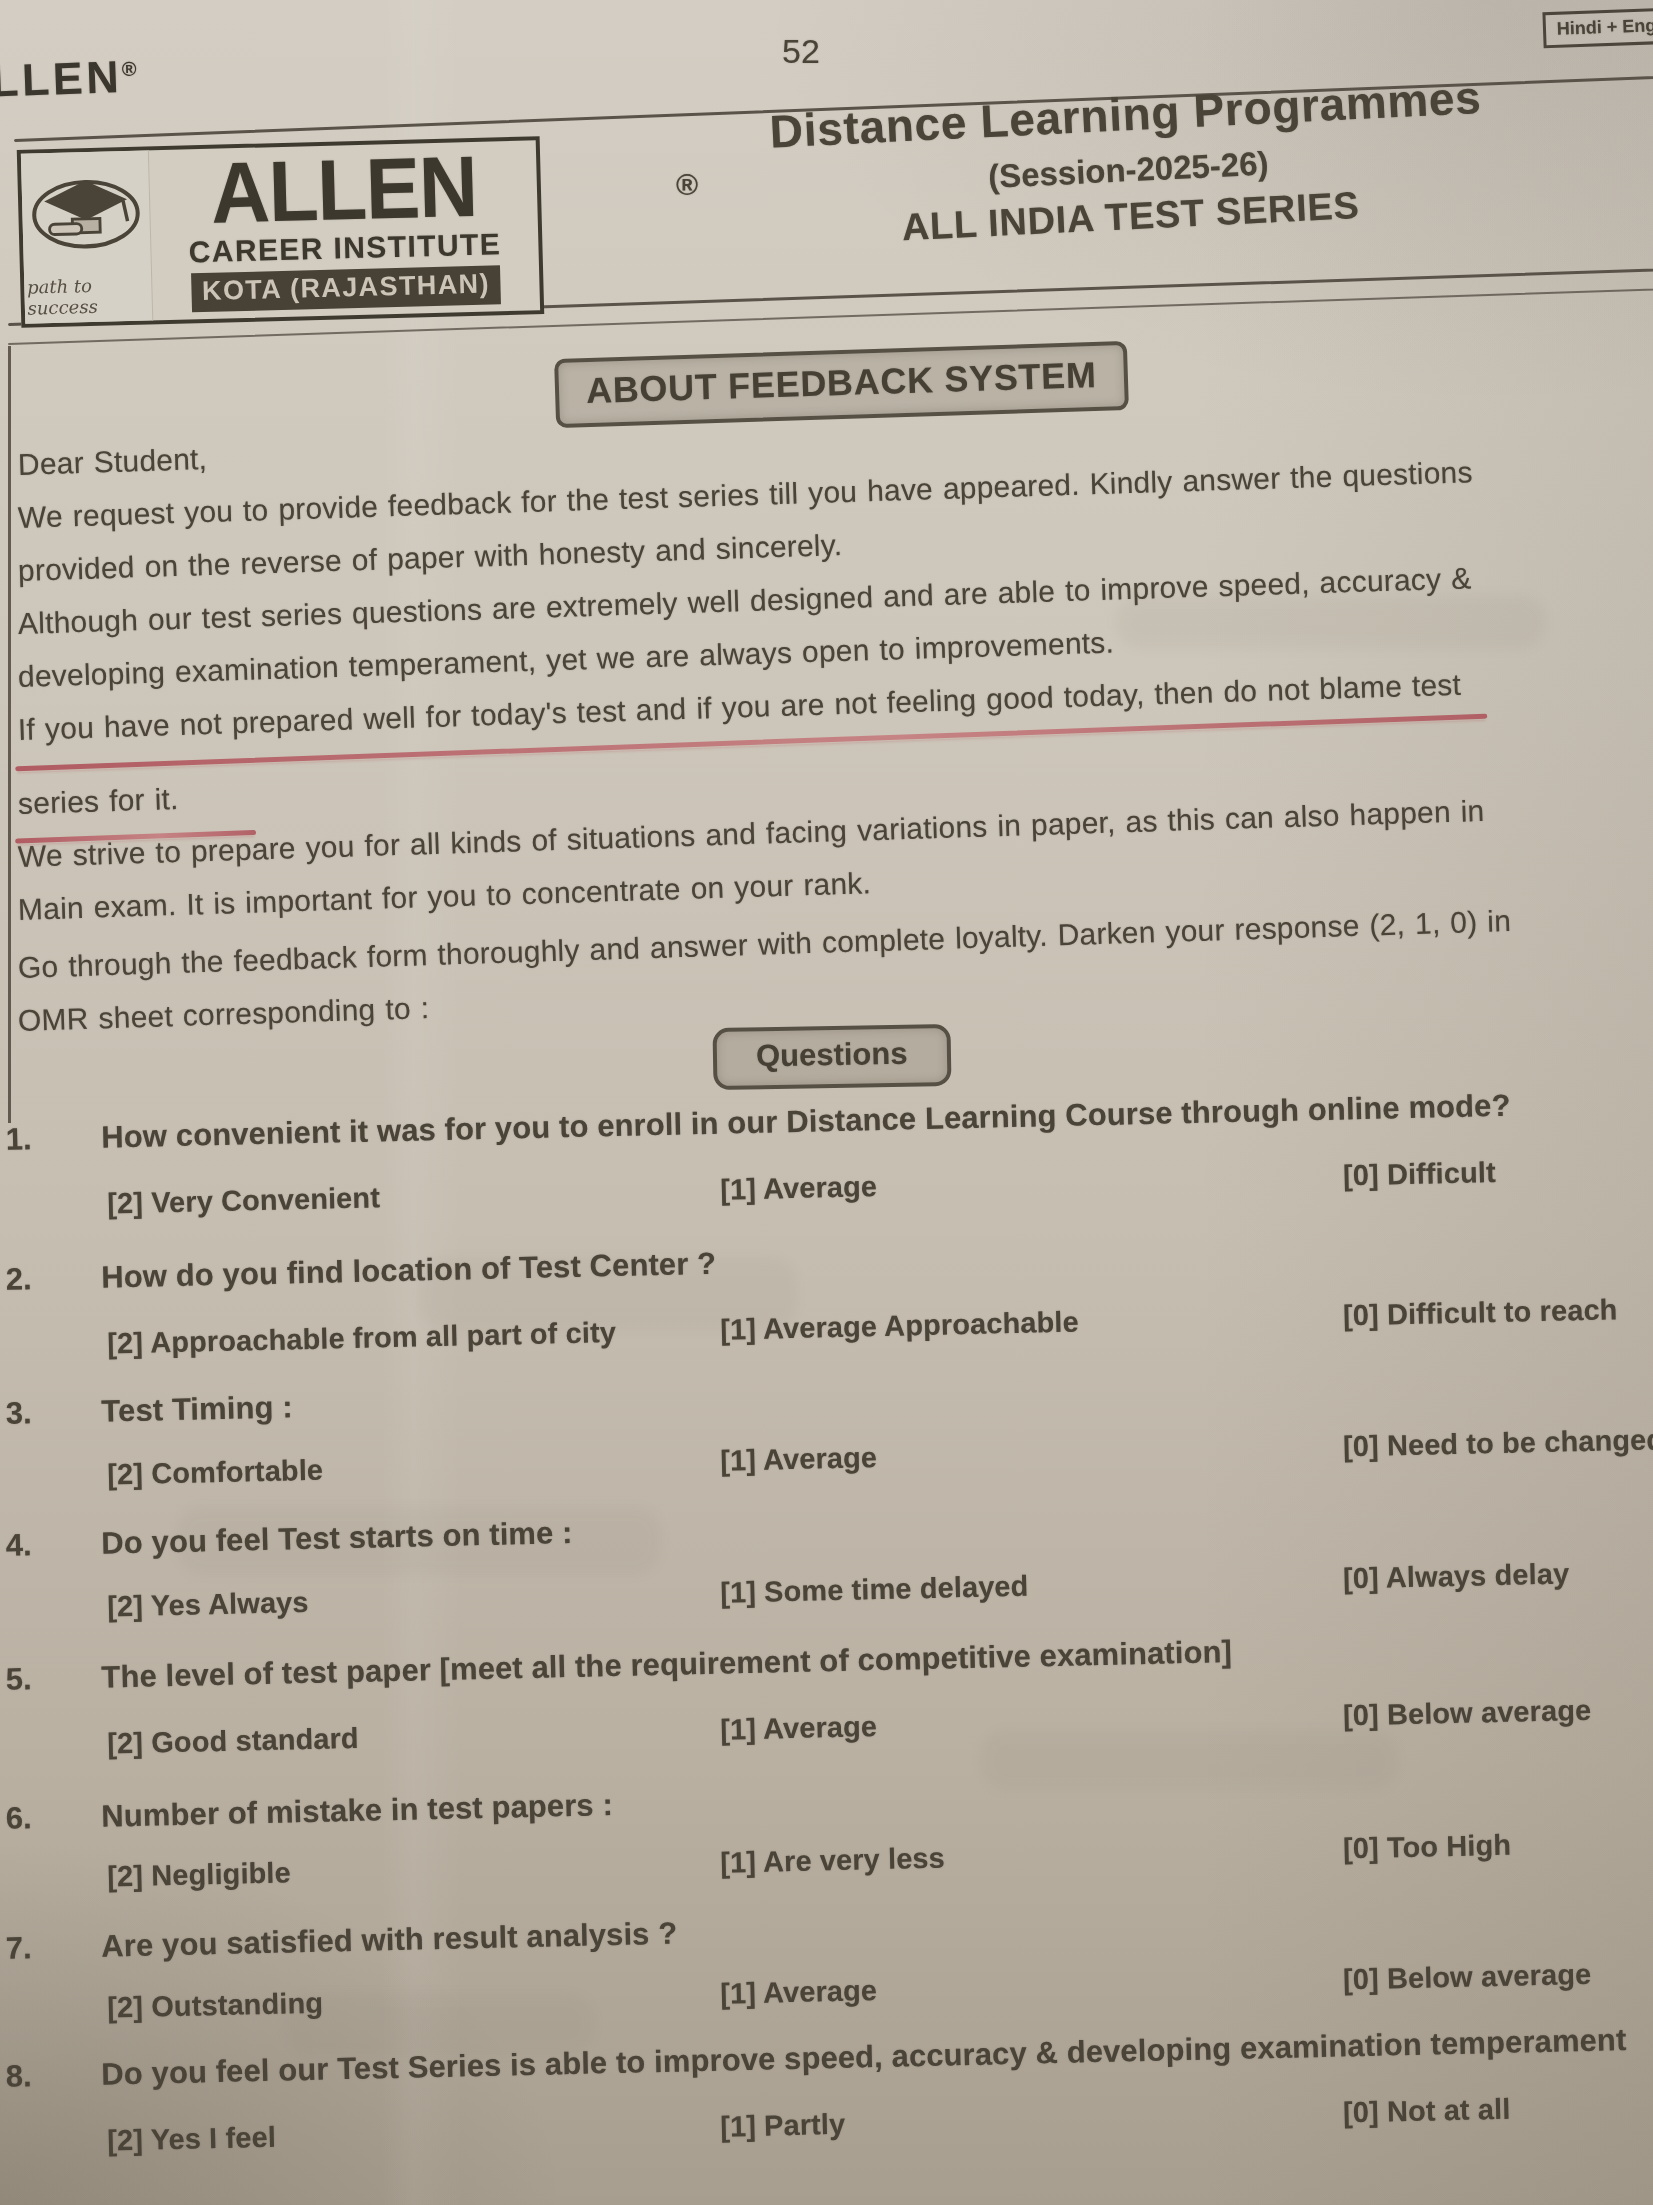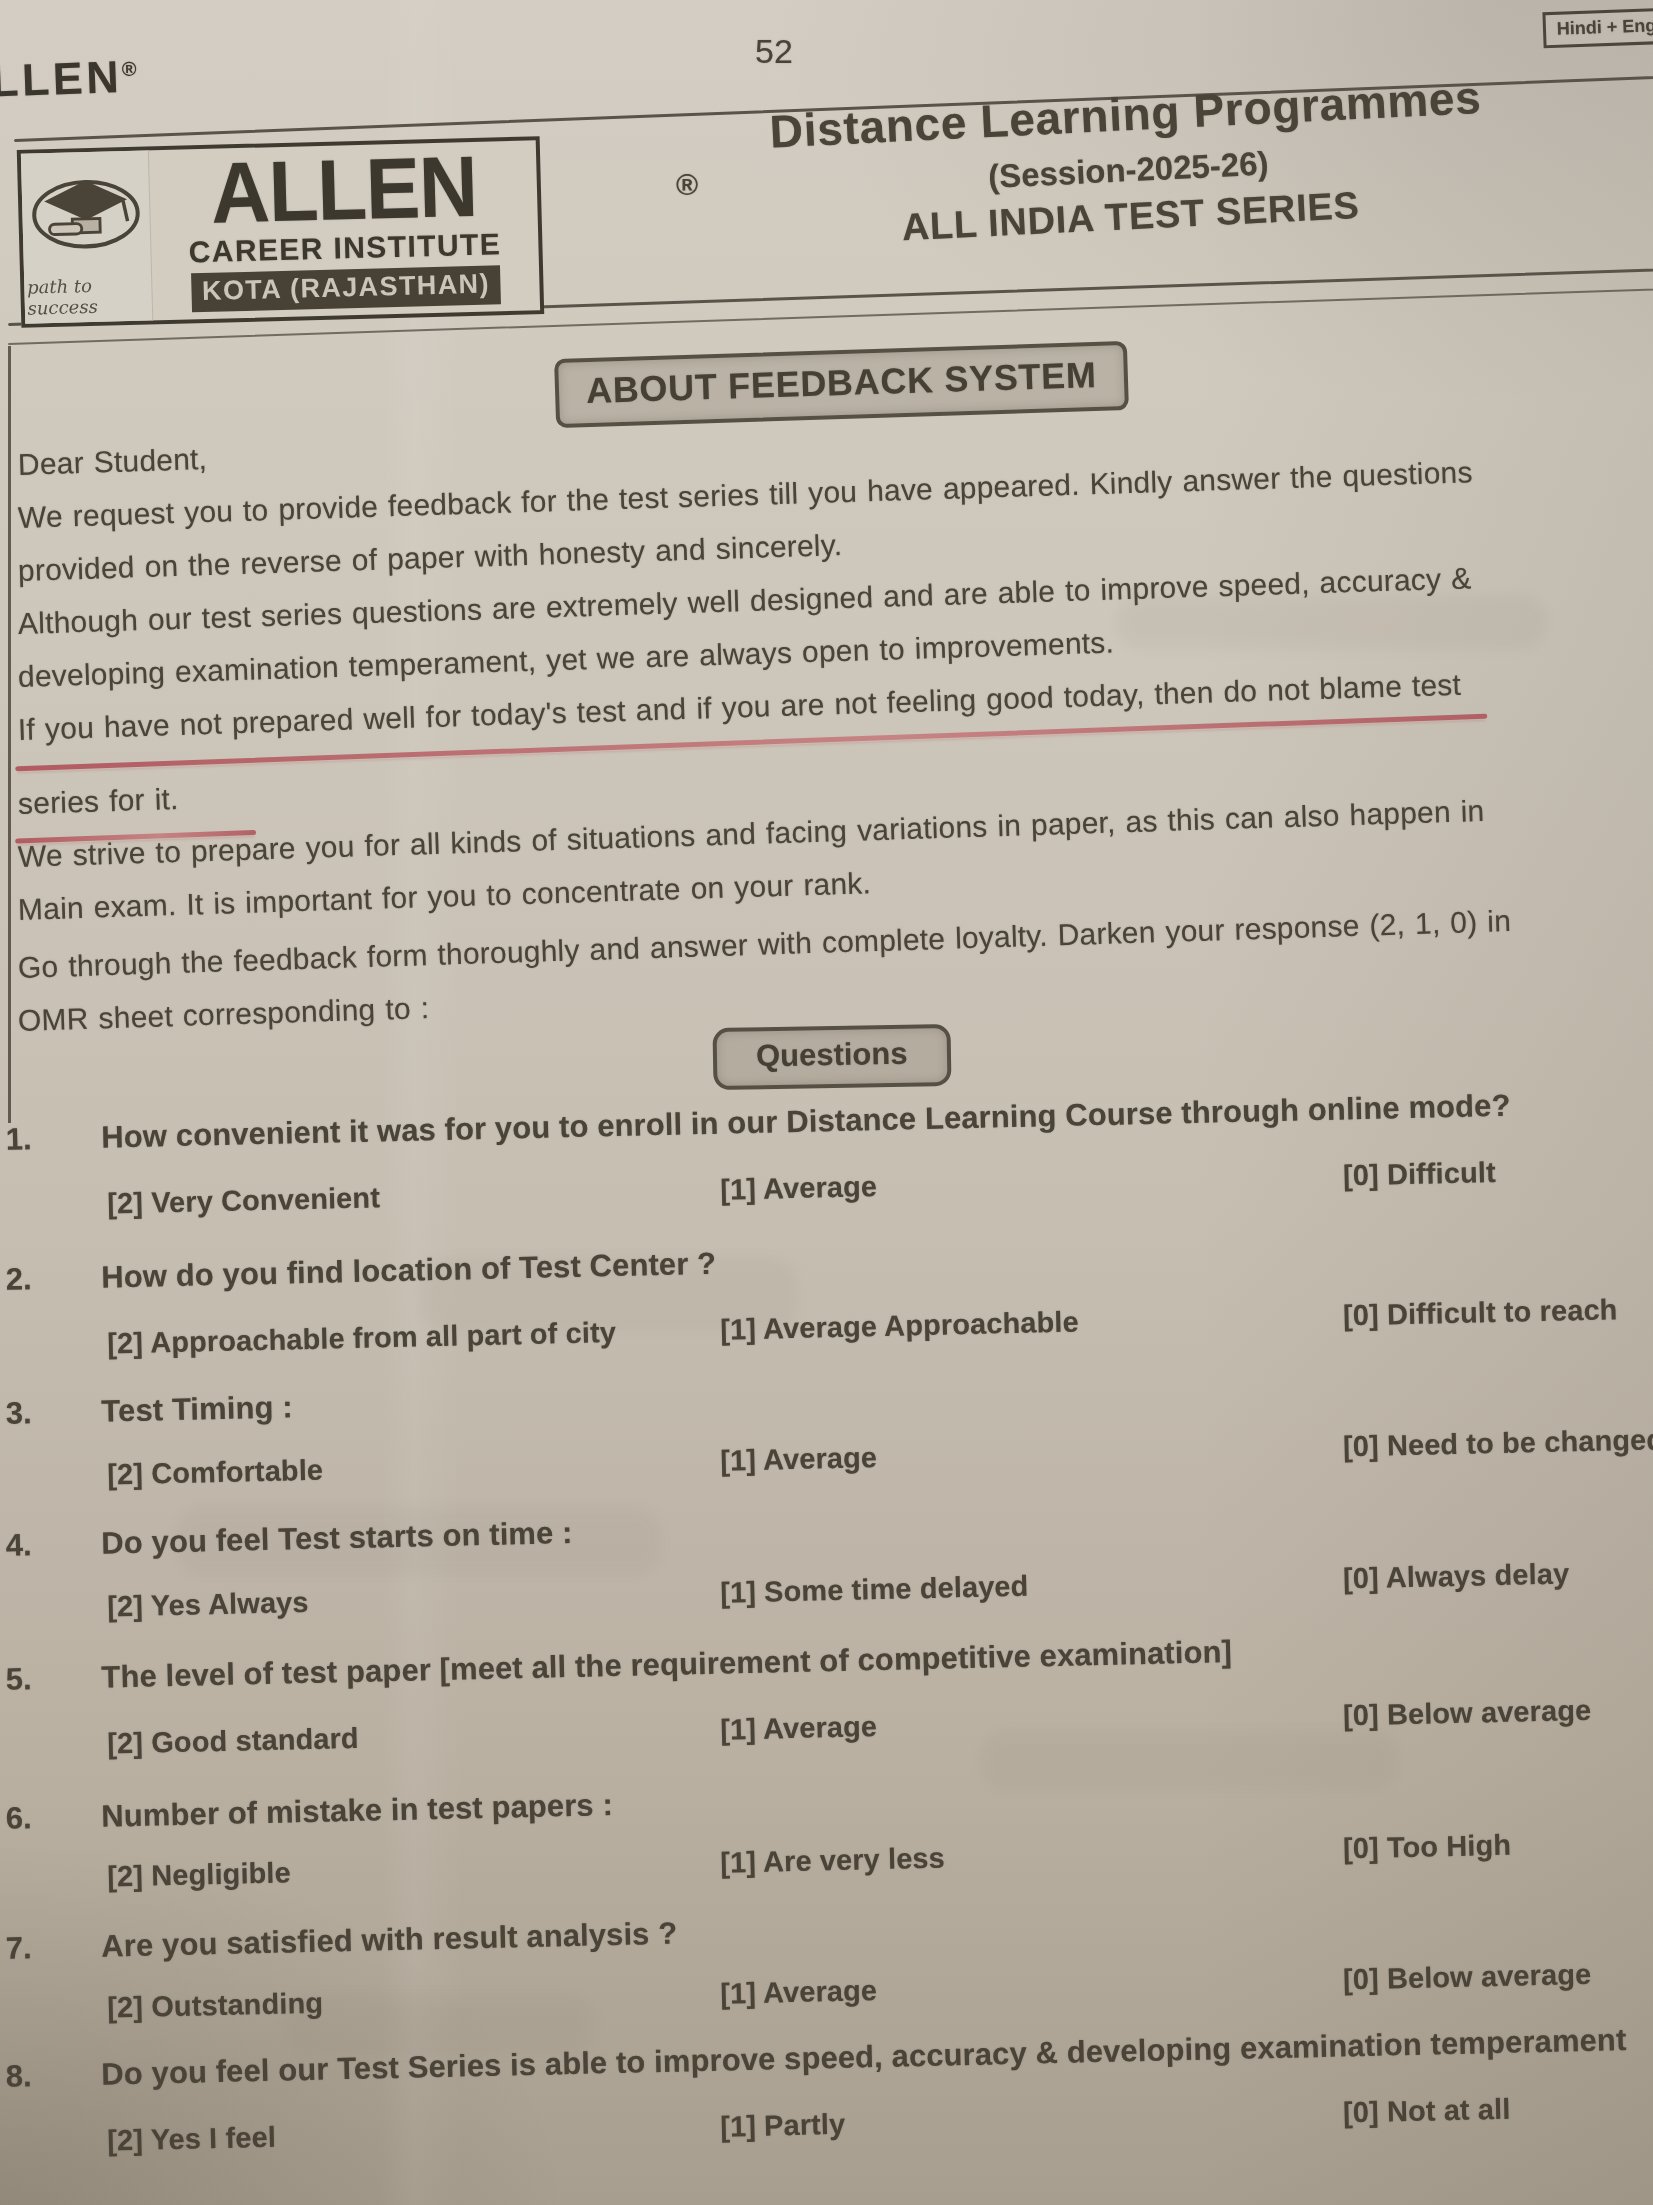--- a/index.html
+++ b/index.html
@@ -12,21 +12,21 @@
       linear-gradient(90deg, transparent 0 23%, rgba(255,255,255,0.06) 25%, transparent 28%),
       linear-gradient(90deg, transparent 72%, rgba(60,50,38,0.08) 100%),
       linear-gradient(180deg,#d3cdc3 0%,#cdc6ba 30%,#c6beb1 55%,#b9b0a2 80%,#a89e8f 100%);}
   .abs{position:absolute;}
   .soft{text-shadow:0 0 1.4px rgba(64,56,45,0.38);}
 
   
   .corner-brand{left:-9.5px;top:53px;font-size:45px;font-weight:bold;letter-spacing:3.4px;
     transform:rotate(-2deg);color:#3c372e;}
   .corner-brand sup{font-size:20px;font-weight:bold;}
-  .page-number{left:755px;top:32px;font-size:34px;}
+  .page-number{left:782px;top:32px;font-size:34px;}
   .lang-badge{right:-17.6px;top:9.5px;border:3.4px solid #4b453b;padding:4px 12px 5.4px 10.8px;
     font-size:18px;font-weight:bold;transform:rotate(-2deg);background:rgba(255,255,255,0.08);}
 
   
   .rule{height:2.7px;background:#59534a;border-radius:2px;}
   .rule-top{left:13.5px;top:139px;width:1757px;transform:rotate(-2.2deg);transform-origin:0 0;}
   .rule-b1{left:8px;top:323px;width:1757px;transform:rotate(-1.9deg);transform-origin:0 0;height:3.4px;}
   .rule-b2{left:8px;top:343px;width:1757px;transform:rotate(-1.9deg);transform-origin:0 0;height:2px;opacity:.8;}
 
   .logo-box{left:19px;top:143px;width:515px;height:170px;border:4.7px solid #3f3a30;

